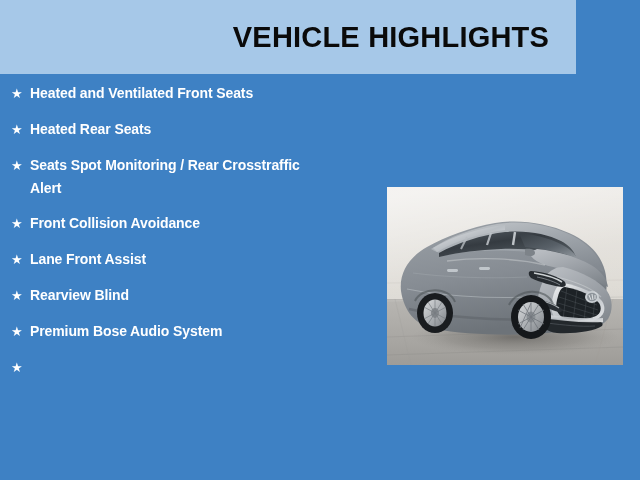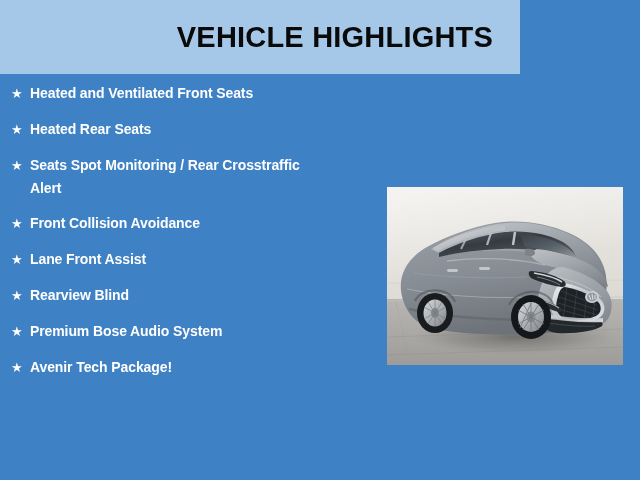--- a/index.html
+++ b/index.html
@@ -13,21 +13,21 @@
   #slide {
     position:relative;
     width:640px; height:480px;
     background:#3e81c4;
   }
 
   
   #header {
     position:absolute;
     left:0; top:0;
-    width:520px; height:74px;
+    width:576px; height:74px;
     background:#a6c8e8;
     display:flex;
     align-items:center;
     justify-content:flex-end;
   }
   #header-title {
     color:#0a0a0a;
     font-size:29px;
     font-weight:bold;
     letter-spacing:0.2px;
@@ -117,21 +117,20 @@
       <span class="hl-label">Rearview Blind</span>
     </div>
 
     <div class="hl-item">
       <span class="hl-star">★</span>
       <span class="hl-label">Premium Bose Audio System</span>
     </div>
 
     <div class="hl-item">
       <span class="hl-star">★</span>
-      <span class="hl-label">Avenir Tech Package!</span>
     </div>
 
   </div>
 
   <div id="photo" title="Silver gray Buick Enclave Avenir SUV, front three-quarter view in studio">
     <svg viewBox="0 0 236 178" preserveAspectRatio="none">
       <defs>
         <linearGradient id="bdrop" x1="0" y1="0" x2="0" y2="1">
           <stop offset="0%" stop-color="#e8e5e0"></stop>
           <stop offset="55%" stop-color="#dedbd5"></stop>

